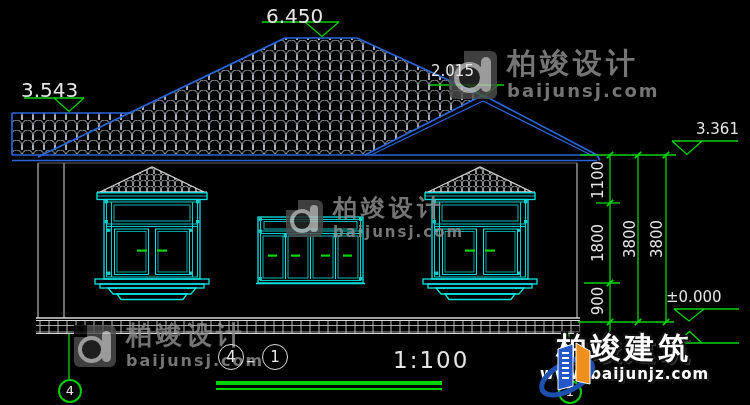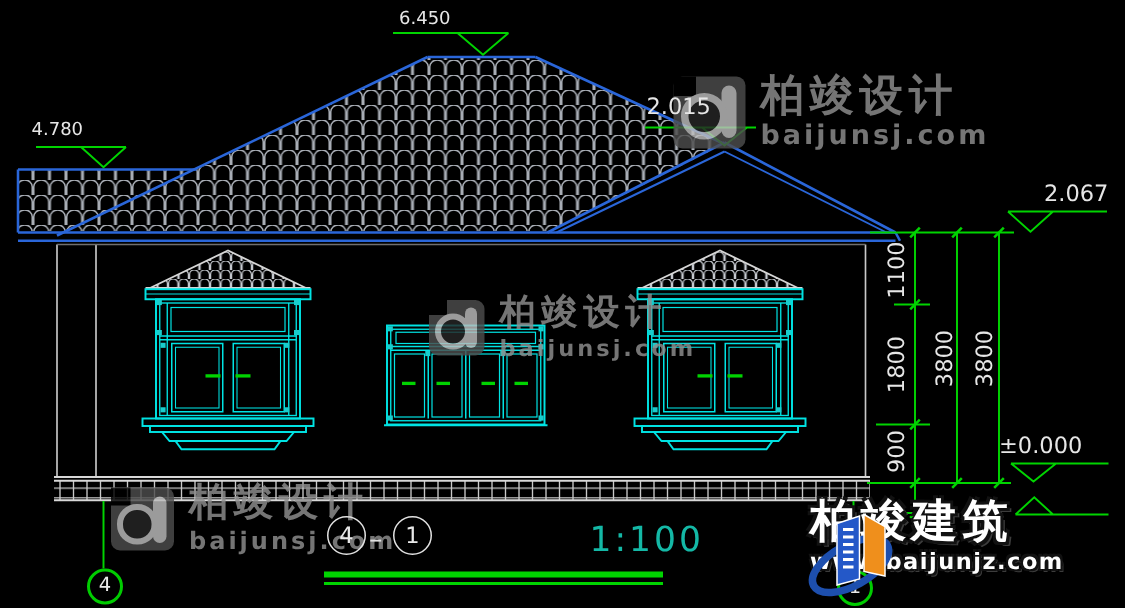--- a/index.html
+++ b/index.html
@@ -1,30 +1,30 @@
 <!DOCTYPE html>
 <html><head>
 <meta charset="utf-8">
 <style>
   html,body{margin:0;padding:0;background:#000;}
   #stage{
     position:relative;width:750px;height:405px;background:#000;overflow:hidden;
     font-family:"DejaVu Sans",sans-serif;
   }
   #stage svg{position:absolute;left:0;top:0;}
-  .lbl{position:absolute;color:#e6e6e6;font-size:12px;line-height:1;white-space:nowrap;}
+  .lbl{position:absolute;color:#e6e6e6;font-size:20px;line-height:1;white-space:nowrap;}
   .lbl.small{font-size:15px;}
   .dim-rot{position:absolute;color:#e6e6e6;font-size:15px;line-height:1;white-space:nowrap;
     transform:translate(-50%,-50%) rotate(-90deg);}
   
   .title-circle{position:absolute;width:24px;height:24px;border:1.6px solid #e2e2e2;border-radius:50%;
     color:#e8e8e8;font-size:15px;line-height:24px;text-align:center;}
   .title-dash{position:absolute;color:#e2e2e2;font-size:18px;line-height:1;}
   .title-name{position:absolute;color:#eaeaea;font-size:28px;line-height:1.1;letter-spacing:2px;font-weight:500;}
-  .title-scale{position:absolute;color:#14b8a6;font-size:23px;line-height:1;letter-spacing:2px;}
+  .title-scale{position:absolute;color:#e5e5e5;font-size:23px;line-height:1;letter-spacing:2px;}
   .uline{position:absolute;background:#00d400;}
   
   .axis-bubble{position:absolute;width:20px;height:20px;border:2px solid #00cc00;border-radius:50%;
     color:#e9e9e9;font-size:13px;line-height:20px;text-align:center;background:#000;}
   
   .wm{position:absolute;display:flex;align-items:center;opacity:.82;color:#8f8f8f;}
   .wm-logo{position:relative;background:#4d4d4d;border-radius:6px;flex:none;}
   .wm-logo .notch{position:absolute;left:0;top:0;width:32%;height:28%;background:#000;}
   .wm-logo .bar{position:absolute;right:13%;top:13%;width:21%;height:74%;background:#bdbdbd;border-radius:99px;}
   .wm-logo .ring{position:absolute;left:10%;bottom:11%;width:44%;height:44%;border-radius:50%;background:#262626;}
@@ -35,21 +35,21 @@
   .wm1 .wm-logo .ring{border:5px solid #bdbdbd;}
   .wm1 .wm-cjk{font-size:29px;} .wm1 .wm-url{font-size:18px;margin-top:2px;}
   .wm2 .wm-logo{width:37px;height:37px;}
   .wm2 .wm-logo .ring{border:4px solid #bdbdbd;}
   .wm2 .wm-cjk{font-size:24px;} .wm2 .wm-url{font-size:15px;margin-top:2px;}
   .wm3 .wm-logo{width:42px;height:42px;}
   .wm3 .wm-logo .ring{border:4px solid #bdbdbd;}
   .wm3 .wm-cjk{font-size:26px;} .wm3 .wm-url{font-size:16px;margin-top:2px;}
   
   .brand{position:absolute;display:flex;align-items:center;}
-  .brand-text{margin-left:4px;}
+  .brand-text{margin-left:4px;text-align:center;}
   .brand-cjk{font-size:30px;font-weight:bold;color:#fff;letter-spacing:4px;line-height:1.05;white-space:nowrap;
     text-shadow:-2px -2px 0 #111,2px -2px 0 #111,-2px 2px 0 #111,2px 2px 0 #111,3px 3px 0 #3c3c3c;}
   .brand-url{font-size:15px;font-weight:bold;color:#fff;letter-spacing:1px;white-space:nowrap;margin-top:1px;
     text-shadow:-1.5px -1.5px 0 #111,1.5px -1.5px 0 #111,-1.5px 1.5px 0 #111,1.5px 1.5px 0 #111,2px 2px 0 #3c3c3c;}
 </style>
 </head>
 <body>
 
 <div id="stage">
 
@@ -263,23 +263,23 @@
         <div class="bar"></div>
         <div class="ring"></div>
     </div>
     <div class="wm-text">
       <div class="wm-cjk">柏竣设计</div>
       <div class="wm-url">baijunsj.com</div>
     </div>
   </div>
 
   <div class="lbl" style="left:266px;top:6px;">6.450</div>
-  <div class="lbl" style="left:21px;top:80px;">4.780</div>
+  <div class="lbl" style="left:21px;top:80px;">3.543</div>
   <div class="lbl small" style="left:431px;top:64px;">2.015</div>
-  <div class="lbl small" style="left:696px;top:122px;">2.067</div>
+  <div class="lbl small" style="left:696px;top:122px;">3.361</div>
   <div class="lbl small" style="left:666px;top:290px;">±0.000</div>
 
   <div class="dim-rot" style="left:598px;top:180px;">1100</div>
   <div class="dim-rot" style="left:598px;top:243px;">1800</div>
   <div class="dim-rot" style="left:598px;top:301px;">900</div>
   <div class="dim-rot" style="left:630px;top:239px;">3800</div>
   <div class="dim-rot" style="left:657px;top:239px;">3800</div>
 
   <div class="title-circle" style="left:218px;top:344px;">4</div>
   <div class="title-dash" style="left:246px;top:351px;">–</div>

